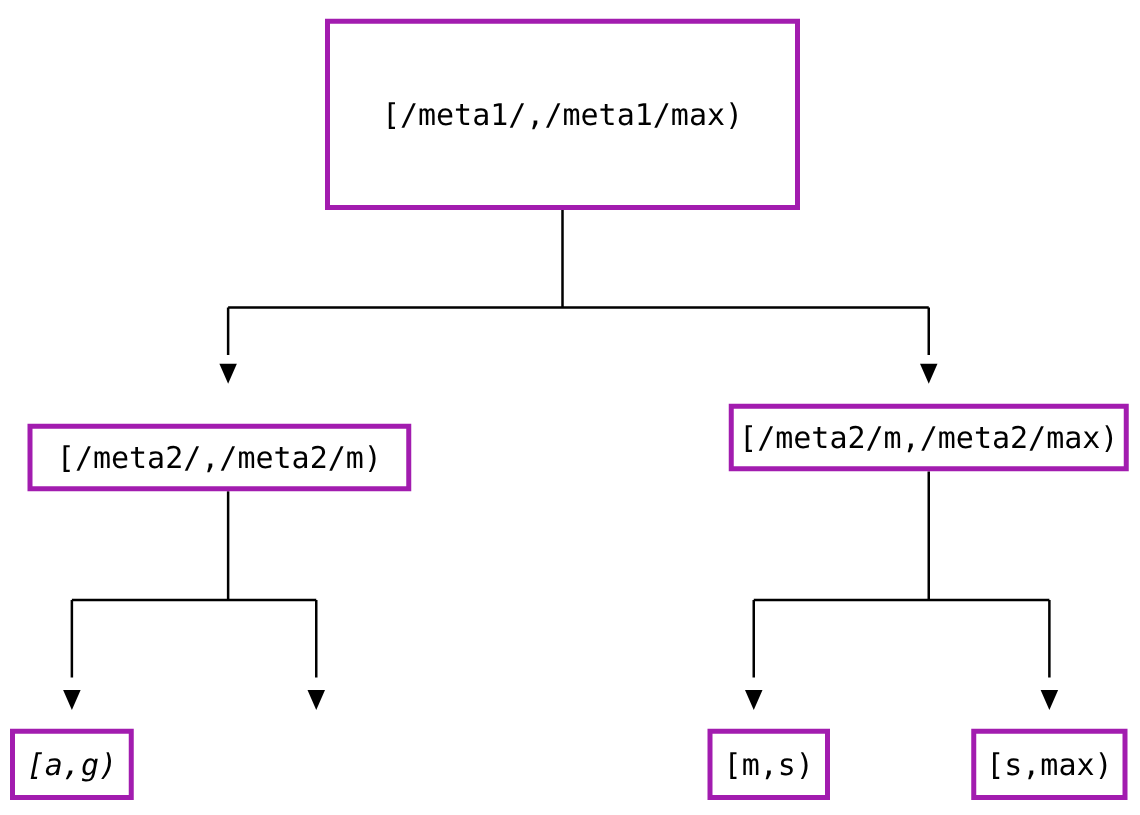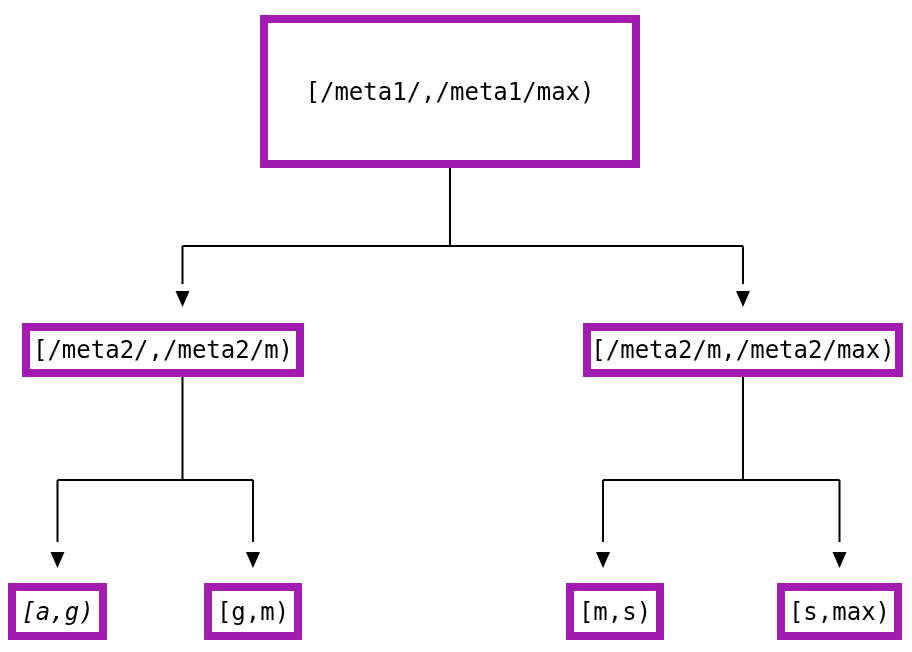--- a/index.html
+++ b/index.html
@@ -18,32 +18,32 @@
   .edges {
     position: absolute;
     left: 0;
     top: 0;
     width: 912px;
     height: 652px;
   }
   .node {
     position: absolute;
     box-sizing: border-box;
-    border: 8px solid #a21caf;
+    border: 4px solid #a21caf;
     background: #ffffff;
     color: #000000;
     font-size: 24px;
     line-height: 1;
     display: flex;
     align-items: center;
     justify-content: center;
     white-space: nowrap;
   }
   .node-root      { left: 260px; top: 15px;  width: 380px; height: 153px; }
-  .node-meta2-low { left: 22px;  top: 323px; width: 282px; height: 54px; }
+  .node-meta2-low { left: 22px;  top: 339px; width: 307px; height: 54px; }
   .node-meta2-high{ left: 583px; top: 323px; width: 320px; height: 54px; }
   .node-ag        { left: 8px;   top: 583px; width: 99px;  height: 57px; font-style: italic; }
   .node-gm        { left: 204px; top: 583px; width: 98px;  height: 57px; }
   .node-ms        { left: 566px; top: 583px; width: 98px;  height: 57px; }
   .node-smax      { left: 777px; top: 583px; width: 125px; height: 57px; }
   .edge-line {
     stroke: #000000;
     stroke-width: 2;
     fill: none;
   }
@@ -73,19 +73,18 @@
   </svg>
 
   <div class="node node-root">[/meta1/,/meta1/max)</div>
 
   <div class="node node-meta2-low">[/meta2/,/meta2/m)</div>
 
   <div class="node node-meta2-high">[/meta2/m,/meta2/max)</div>
 
   <div class="node node-ag">[a,g)</div>
 
-  <div class="node node-gm">[g,m)</div>
 
   <div class="node node-ms">[m,s)</div>
 
   <div class="node node-smax">[s,max)</div>
 
 </div>
 
 </body></html>

